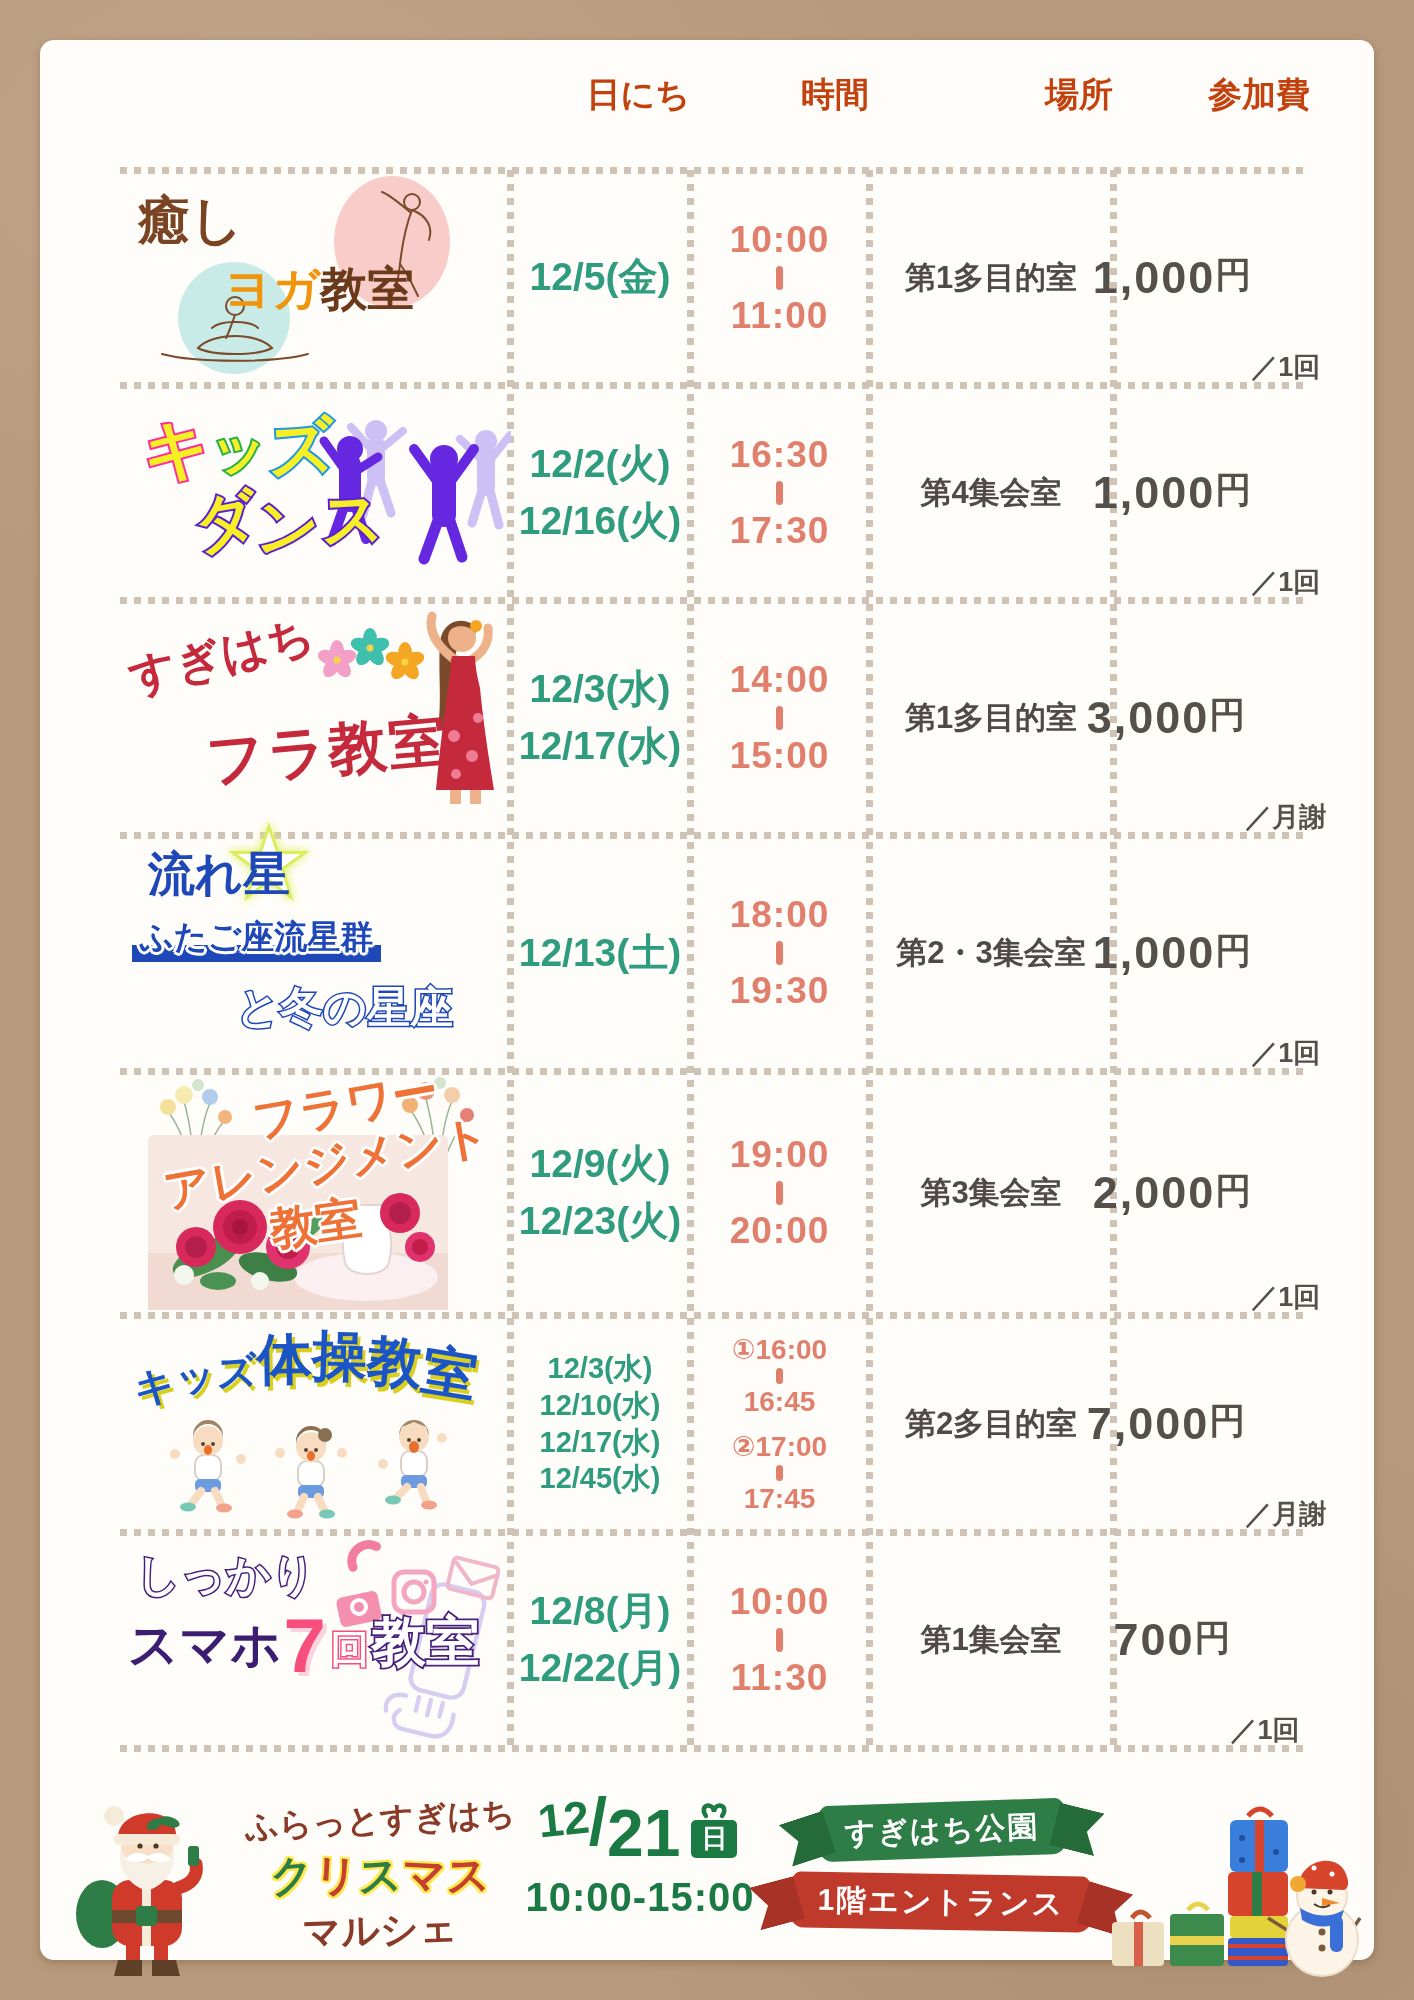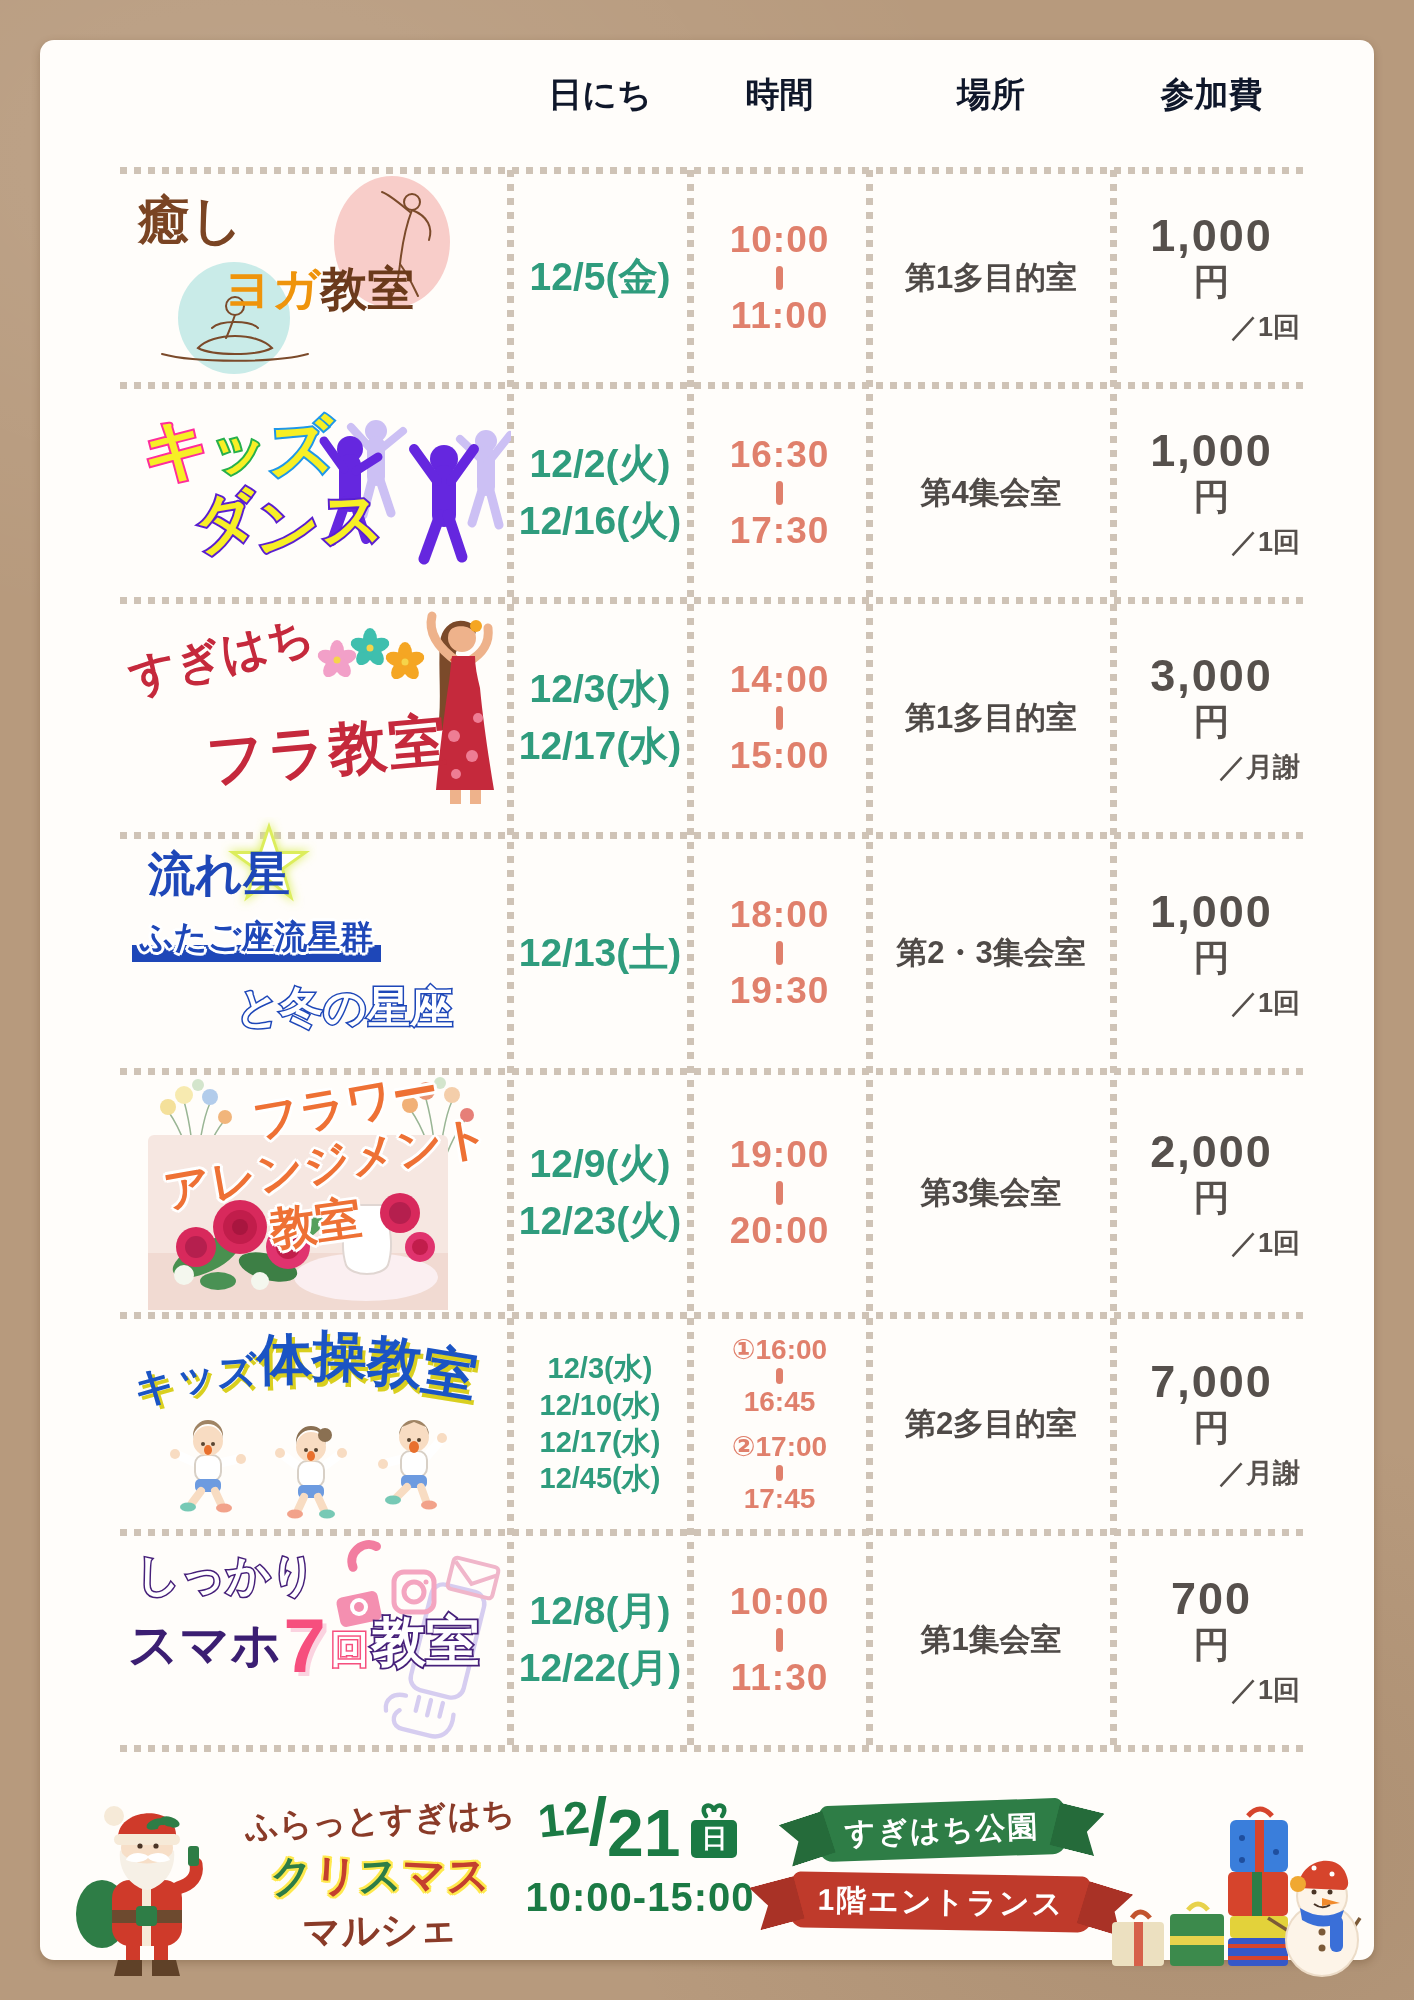--- a/index.html
+++ b/index.html
@@ -5,34 +5,34 @@
 *{margin:0;padding:0;box-sizing:border-box}
 body{width:1414px;height:2000px;font-family:"Liberation Sans","DejaVu Sans",sans-serif;font-weight:bold}
 .page{position:relative;width:1414px;height:2000px;overflow:hidden;
  background:
   radial-gradient(1200px 800px at 18% 8%, rgba(255,255,255,.10), transparent 60%),
   radial-gradient(1000px 700px at 85% 92%, rgba(90,60,30,.12), transparent 60%),
   #b79a7d;}
 .card{position:absolute;left:40px;top:40px;width:1334px;height:1920px;background:#fffdfa;
  border-radius:14px;box-shadow:0 3px 8px rgba(80,50,20,.28)}
 
-.colhead{position:absolute;top:32px;font-size:34px;color:#0f172a;text-align:center}
+.colhead{position:absolute;top:32px;font-size:34px;color:#c2410c;text-align:right}
 
 .table{position:absolute;left:80px;top:130px;width:1190px;height:1578px}
 .hline{position:absolute;left:0;width:1190px;height:7px;margin-top:-3px;
  background:repeating-linear-gradient(90deg,#cfc3b6 0 7px,transparent 7px 14px)}
 .vline{position:absolute;top:0;height:1578px;width:7px;margin-left:-3px;
  background:repeating-linear-gradient(180deg,#cfc3b6 0 7px,transparent 7px 14px)}
 .row{position:absolute;left:0;width:1190px;display:flex}
 .cell{position:relative;display:flex;align-items:center;justify-content:center}
 .c-act{width:390px}
 .c-date{width:180px;flex-direction:column;gap:8px}
 .c-time{width:179px;flex-direction:column}
 .c-place{width:244px}
-.c-fee{width:197px;flex-direction:column}
+.c-fee{width:197px;flex-direction:row}
 .date-line{color:#2f9c7d;font-size:39px;line-height:1.25;text-align:center;white-space:nowrap}
 .row-gym .c-date{gap:2px}
 .row-gym .date-line{font-size:29px;line-height:1.2}
 .time-txt{color:#e0806c;font-size:37px;letter-spacing:1px}
 .tsep{width:7px;height:24px;border-radius:4px;background:#e0806c;margin:5px auto}
 .place-txt{color:#4f4a47;font-size:31px;text-align:left;white-space:nowrap}
 .fee-amt{color:#56504c;font-size:45px;letter-spacing:2px}
 .fee-cur{color:#56504c;font-size:36px;margin-top:-4px}
 .fee-per{color:#56504c;font-size:27px;align-self:flex-end;margin:2px 10px 0 0;white-space:nowrap}
 .sess{display:flex;flex-direction:column;align-items:center}

